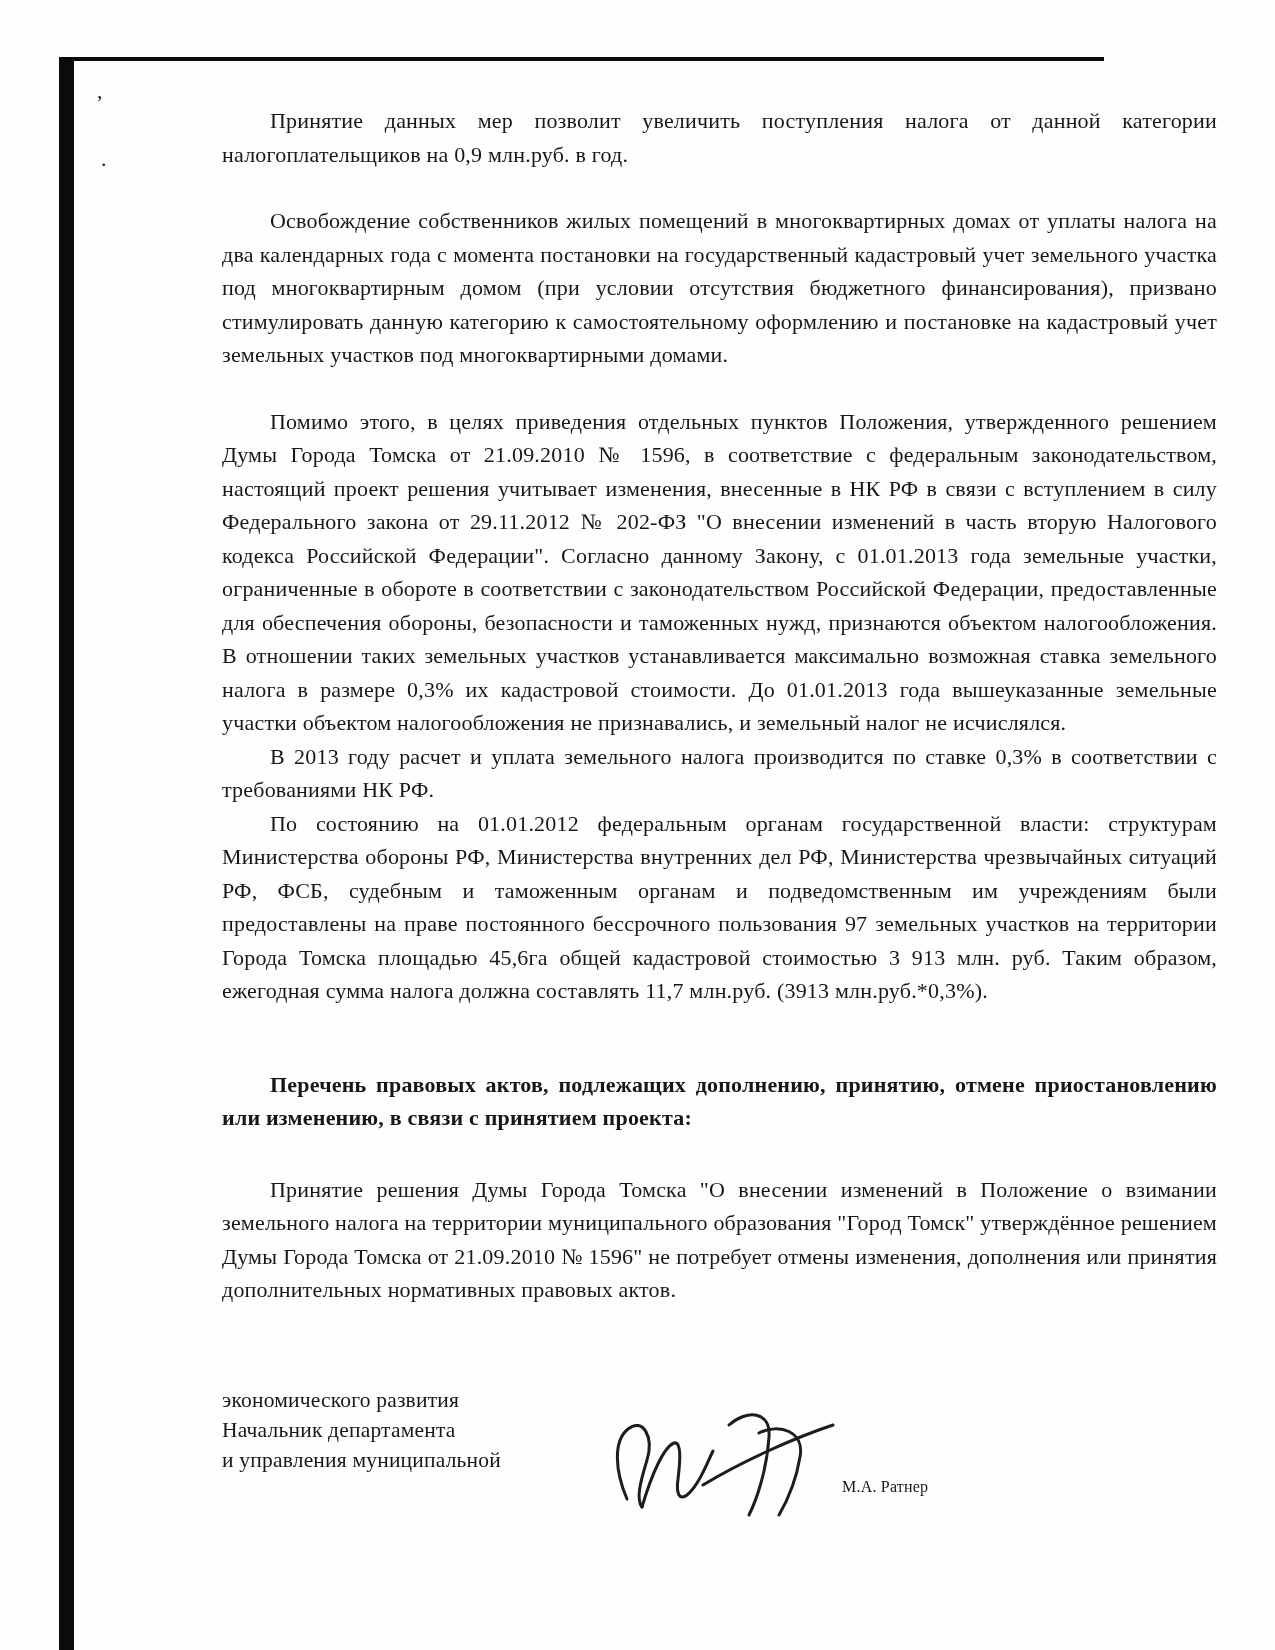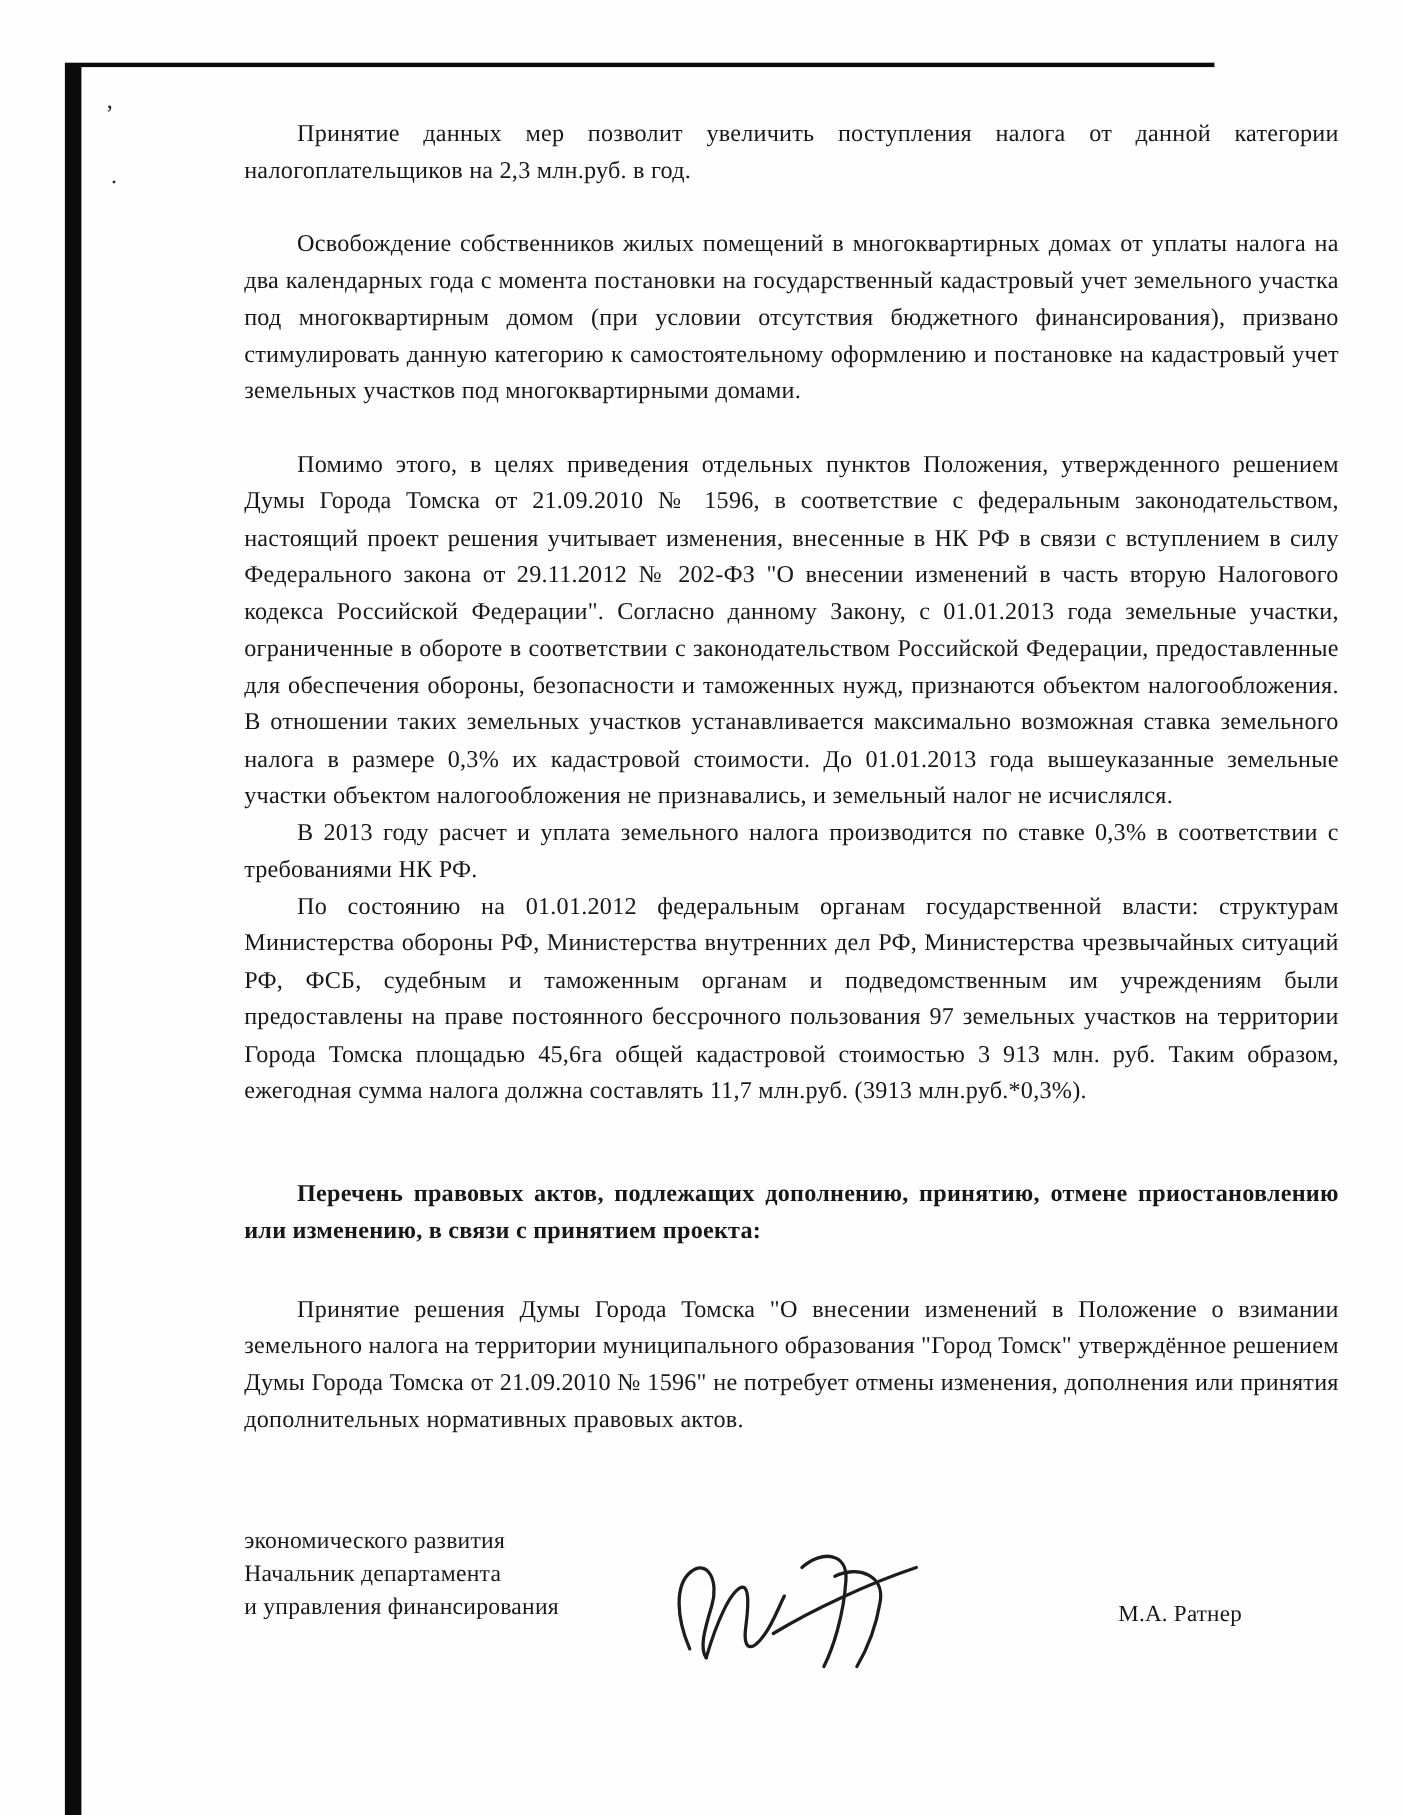--- a/index.html
+++ b/index.html
@@ -83,58 +83,57 @@
     margin-top: 18px;
   }
   .sig-scribble svg path {
     fill: none;
     stroke: #1d1d1d;
     stroke-width: 3;
     stroke-linecap: round;
   }
   .sig-name {
     flex: 1 1 auto;
-    text-align: right;
     padding-right: 88px;
-    margin-top: 66px;
-    font-size: 21px;
+    margin-top: 85px;
+    font-size: 16px;
     white-space: nowrap;
   }
 </style>
 </head>
 <body>
 
 <div class="page">
 
   <div class="scan-top-line"></div>
   <div class="scan-left-bar"></div>
   <span class="artifact a1">,</span>
   <span class="artifact a2">.</span>
 
   <div class="content">
 
-    <p>Принятие данных мер позволит увеличить поступления налога от данной категории налогоплательщиков на 2,3 млн.руб. в год.</p>
+    <p>Принятие данных мер позволит увеличить поступления налога от данной категории налогоплательщиков на 0,9 млн.руб. в год.</p>
 
     <p class="mt-blank">Освобождение собственников жилых помещений в многоквартирных домах от уплаты налога на два календарных года с момента постановки на государственный кадастровый учет земельного участка под многоквартирным домом (при условии отсутствия бюджетного финансирования), призвано стимулировать данную категорию к самостоятельному оформлению и постановке на кадастровый учет земельных участков под многоквартирными домами.</p>
 
     <p class="mt-blank">Помимо этого, в целях приведения отдельных пунктов Положения, утвержденного решением Думы Города Томска от 21.09.2010 № 1596, в соответствие с федеральным законодательством, настоящий проект решения учитывает изменения, внесенные в НК РФ  в связи с вступлением в силу Федерального закона от 29.11.2012 № 202-ФЗ "О внесении изменений в часть вторую Налогового кодекса Российской Федерации".  Согласно данному Закону, с 01.01.2013 года земельные участки, ограниченные в обороте в соответствии с законодательством Российской Федерации, предоставленные для обеспечения обороны, безопасности и таможенных нужд, признаются объектом налогообложения. В отношении таких земельных участков устанавливается максимально возможная ставка земельного налога в размере 0,3% их кадастровой стоимости. До 01.01.2013 года вышеуказанные земельные участки объектом налогообложения не признавались, и земельный налог не исчислялся.</p>
 
     <p>В 2013 году расчет и уплата земельного налога производится по ставке 0,3% в соответствии с требованиями НК РФ.</p>
 
     <p>По состоянию на 01.01.2012 федеральным органам государственной власти: структурам Министерства обороны РФ, Министерства внутренних дел РФ, Министерства чрезвычайных ситуаций РФ, ФСБ, судебным и таможенным органам и подведомственным им учреждениям были предоставлены на праве постоянного бессрочного пользования 97 земельных участков на территории Города Томска площадью 45,6га общей кадастровой стоимостью 3 913 млн. руб. Таким образом, ежегодная сумма налога должна составлять 11,7 млн.руб. (3913 млн.руб.*0,3%).</p>
 
     <p class="heading mt-large">Перечень правовых актов, подлежащих дополнению, принятию, отмене приостановлению или  изменению, в связи с принятием проекта:</p>
 
     <p class="mt-medium">Принятие решения Думы Города Томска  "О внесении изменений  в Положение о взимании земельного налога на территории муниципального образования "Город Томск" утверждённое решением Думы Города Томска от 21.09.2010 № 1596" не потребует отмены изменения, дополнения или принятия дополнительных нормативных правовых актов.</p>
 
     <div class="sig-row">
       <div class="sig-title">
         <div>экономического развития</div>
         <div>Начальник департамента</div>
-        <div>и управления финансирования</div>
+        <div>и управления муниципальной</div>
       </div>
 
       <div class="sig-scribble">
         <svg width="235" height="122" viewBox="0 0 235 122" xmlns="http://www.w3.org/2000/svg">
           <path d="M20 96 C 8 68, 6 38, 21 26 C 36 14, 47 34, 40 57 C 33 80, 29 96, 35 104"></path>
           <path d="M35 104 C 45 70, 57 44, 67 40 C 75 38, 73 60, 71 76 C 69 90, 72 98, 80 92 C 92 82, 100 60, 106 48"></path>
           <path d="M122 22 C 140 6, 164 8, 162 34 C 160 66, 150 96, 142 112"></path>
           <path d="M96 82 C 132 60, 184 36, 226 22"></path>
           <path d="M152 30 C 172 20, 198 28, 193 54 C 189 78, 179 100, 172 112"></path>
         </svg>

